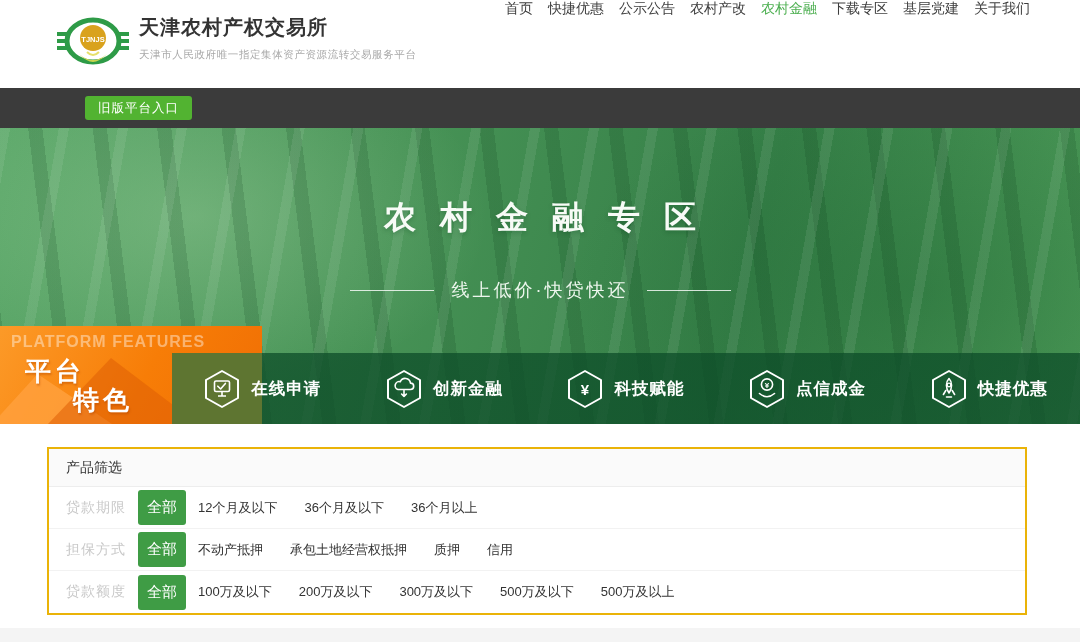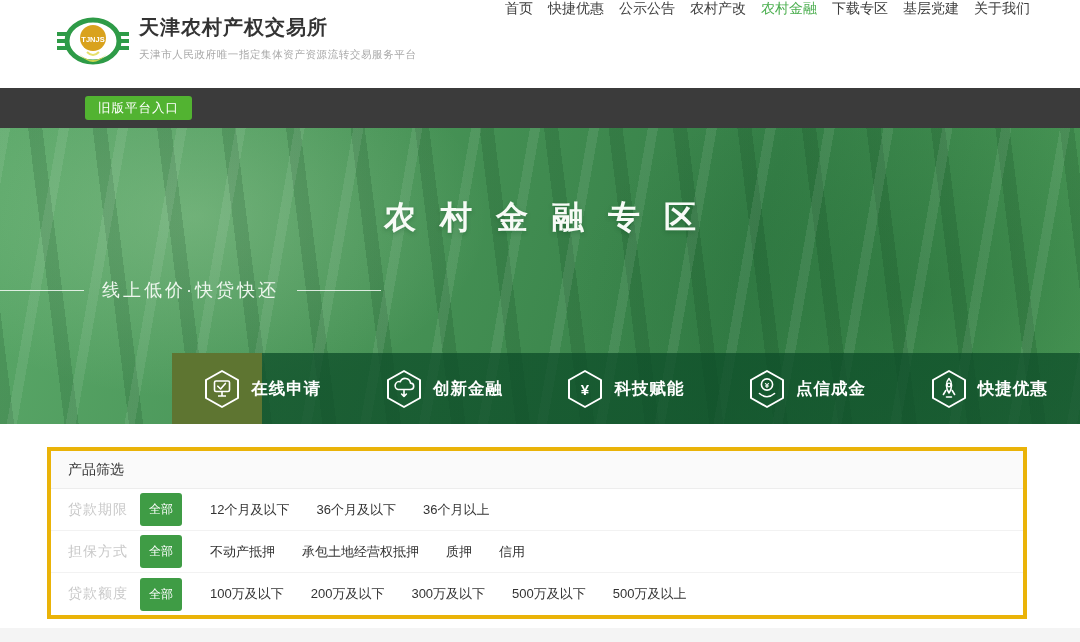--- a/index.html
+++ b/index.html
@@ -39,21 +39,21 @@
       linear-gradient(105deg, #5aa768 0%, #479356 35%, #357f47 68%, #4c9a58 100%);
   }
   .banner-title {
     position:absolute; top:68px; left:0; right:0; text-align:center;
     font-size:32px; font-weight:bold; color:#f7fbf6;
     letter-spacing:24px; padding-left:24px;
     text-shadow:0 2px 4px rgba(0,60,25,0.25);
   }
   .banner-subrow {
     position:absolute; top:150px; left:0; right:0;
-    display:flex; align-items:center; justify-content:flex-start; gap:18px;
+    display:flex; align-items:center; justify-content:center; gap:18px;
   }
   .sub-line { width:84px; height:1px; background:rgba(255,255,255,0.8); }
   .banner-sub { font-size:18px; color:#edf6ed; letter-spacing:3px; }
 
   
   .feat-box {
     position:absolute; left:0; top:198px; width:262px; height:98px;
     background:linear-gradient(118deg,#fc9a28 0%, #f77d07 55%, #f06e04 100%);
     overflow:hidden; z-index:2;
   }
@@ -76,36 +76,36 @@
   }
   .feat-cell {
     flex:1; display:flex; align-items:center; justify-content:center; gap:11px;
     cursor:pointer;
   }
   .hex-icon { width:36px; height:40px; display:block; flex:none; }
   .feat-label { color:#fff; font-size:16.5px; font-weight:bold; letter-spacing:1px; white-space:nowrap; }
 
   
   .filter-card {
-    width:980px; margin:23px 0 0 47px; border:4px solid #eab308; background:#fff;
+    width:980px; margin:23px 0 0 47px; border:2px solid #eab308; background:#fff;
   }
   .filter-head {
     height:38px; background:#fafafa; border-bottom:1px solid #ededed;
     display:flex; align-items:center; padding-left:17px;
     font-size:14px; color:#333; font-weight:500;
   }
   .filter-row {
     height:42px; display:flex; align-items:center; padding-left:17px;
     border-bottom:1px solid #f2f2f2;
   }
   .filter-row:last-child { border-bottom:none; }
   .filter-label { width:72px; font-size:14px; color:#c9c9c9; letter-spacing:1px; flex:none; }
   .all-btn {
-    background:#3f9c45; color:#fff; font-size:12px; border:none; border-radius:3px;
-    padding:8px 9px; margin-right:28px; cursor:pointer; flex:none;
+    background:#3f9c45; color:#fff; font-size:15px; border:none; border-radius:3px;
+    padding:8px 9px; margin-right:12px; cursor:pointer; flex:none;
   }
   .opt { font-size:13px; color:#333; margin-right:27px; cursor:pointer; white-space:nowrap; }
 
   .footer-strip {
     position:absolute; left:0; bottom:0; width:100%; height:14px; background:#f4f4f4;
   }
 </style>
 </head>
 <body>
 
@@ -146,20 +146,27 @@
 </div>
 
 <div class="banner">
   <div class="banner-title">农村金融专区</div>
   <div class="banner-subrow">
     <span class="sub-line"></span>
     <span class="banner-sub">线上低价·快贷快还</span>
     <span class="sub-line"></span>
   </div>
 
+  <div class="feat-box">
+    <div class="feat-eyebrow">PLATFORM FEATURES</div>
+    <div class="mtn1"></div>
+    <div class="mtn2"></div>
+    <div class="feat-cn1">平台</div>
+    <div class="feat-cn2">特色</div>
+  </div>
 
   <div class="feat-bar">
     <div class="feat-cell">
       <svg class="hex-icon" viewBox="0 0 36 40">
         <polygon points="18,2 34,11 34,29 18,38 2,29 2,11" fill="none" stroke="#fff" stroke-width="2" stroke-linejoin="round"></polygon>
         <rect x="10.5" y="12" width="15" height="10.5" rx="1.5" fill="none" stroke="#fff" stroke-width="1.6"></rect>
         <path d="M14 27 h8 M18 22.5 v4.5" stroke="#fff" stroke-width="1.6" fill="none"></path>
         <path d="M13.8 17.2 l2.8 2.8 4.8-5.6" stroke="#fff" stroke-width="1.6" fill="none" stroke-linecap="round" stroke-linejoin="round"></path>
       </svg>
       <span class="feat-label">在线申请</span>

